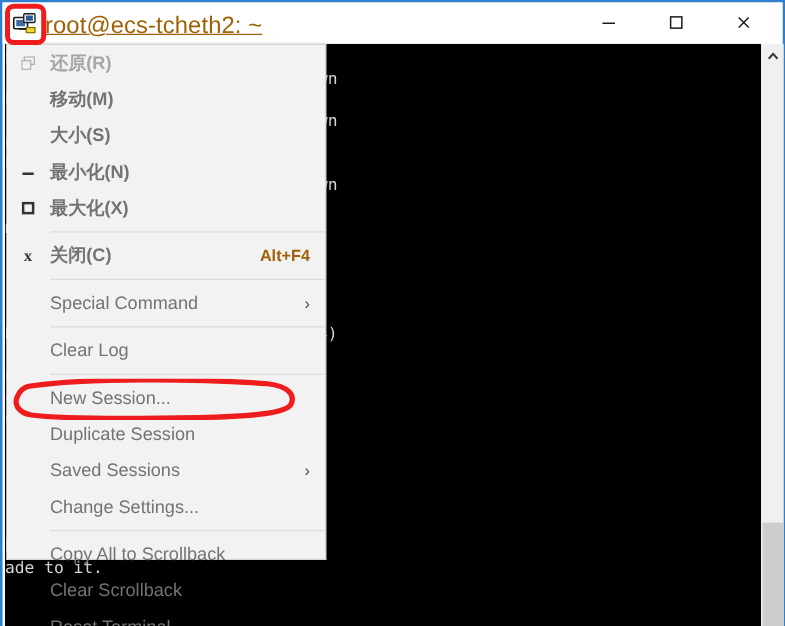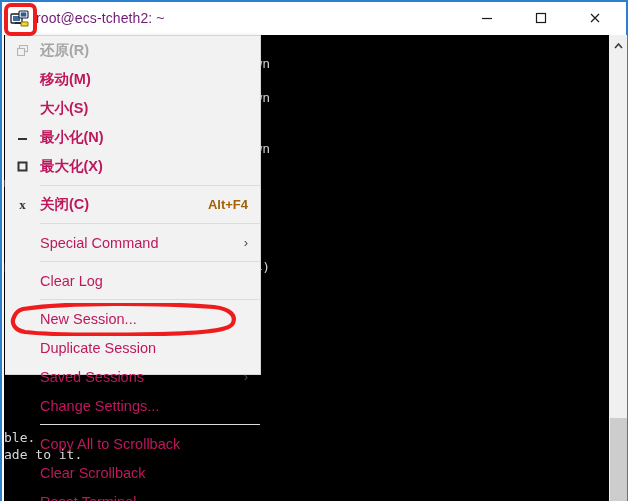--- a/index.html
+++ b/index.html
@@ -38,24 +38,25 @@
     background: #ffffff;
   }
   #app-icon {
     position: absolute;
     left: 8px; top: 7px;
     width: 20px; height: 20px;
   }
   #title-text {
     position: absolute;
     left: 34px; top: 8px;
-    font-size: 14px;
-    color: #701a75;
+    font-size: 19px;
+    color: #a16207;
     white-space: nowrap;
     letter-spacing: 0.1px;
+    text-decoration: underline;
   }
   .caption-btn {
     position: absolute;
     top: 0;
     width: 46px;
     height: 32px;
     background: transparent;
     border: none;
     padding: 0;
     cursor: default;
@@ -126,21 +127,21 @@
     letter-spacing: 1.2px;
     white-space: nowrap;
   }
 
   
   #sysmenu {
     position: absolute;
     left: 3px;
     top: 33px;
     width: 256px;
-    height: 340px;
+    height: 413px;
     background: #f2f2f2;
     border: 1px solid #d5d5d5;
     border-left: none;
     box-sizing: border-box;
     box-shadow: 2px 2px 5px rgba(0,0,0,0.22);
   }
   .mi {
     position: relative;
     height: 29px;
     display: flex;
@@ -152,21 +153,21 @@
     width: 35px;
     min-width: 35px;
     display: flex;
     align-items: center;
     justify-content: center;
     color: #333;
   }
   .mi .mlabel {
     flex: 1;
     font-size: 14.5px;
-    color: #be185d;
+    color: #737373;
     white-space: nowrap;
   }
   .mi.cjk .mlabel {
     font-size: 14.5px;
     font-weight: 600;
   }
   .mi.disabled .mlabel { color: #a6a6a6; }
   .mi.disabled .gutter { color: #b4b4b4; }
   .mi .accel {
     font-size: 13px;

